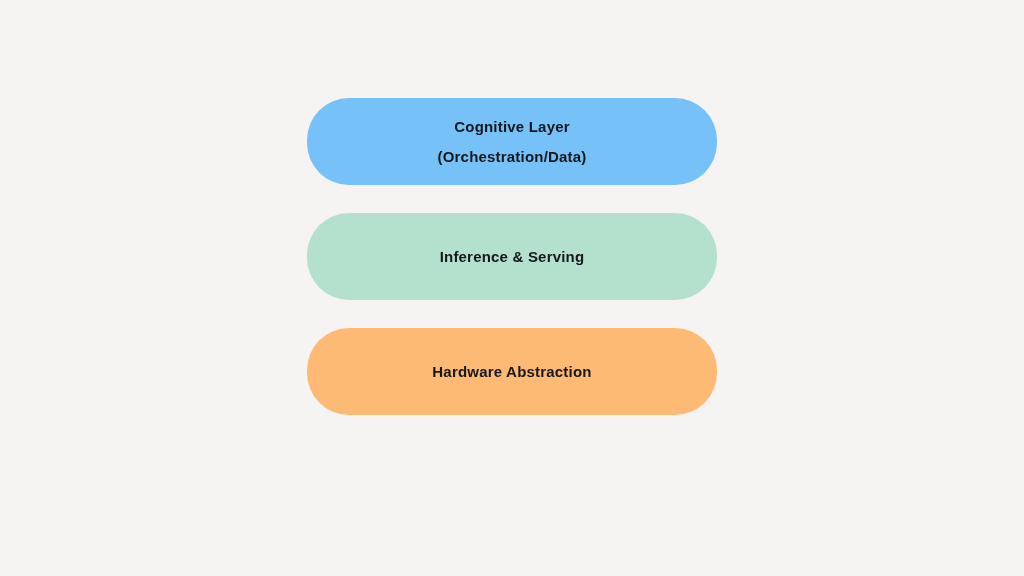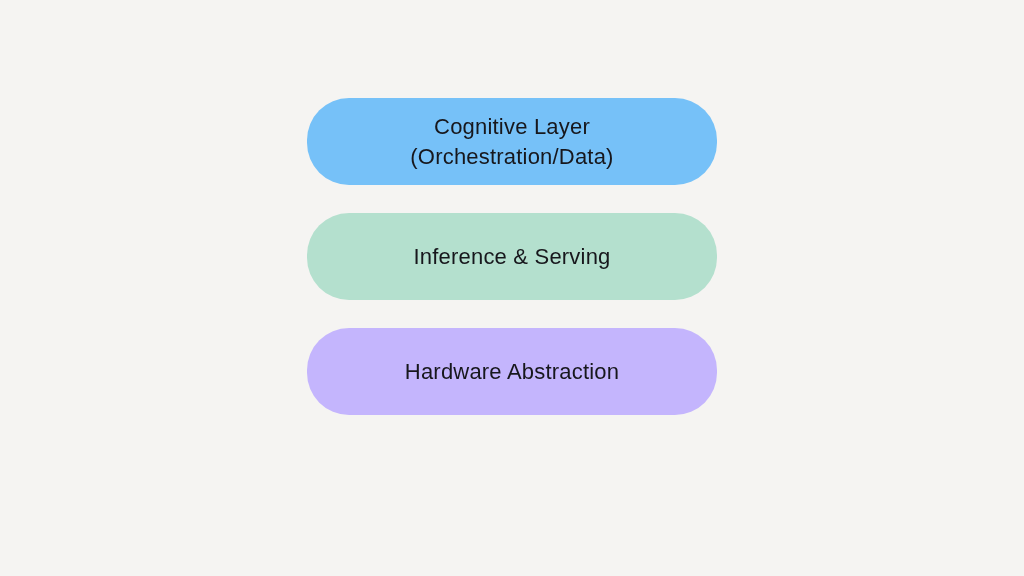--- a/index.html
+++ b/index.html
@@ -30,41 +30,41 @@
   .layer {
     height: 87px;
     border-radius: 42px;
     display: flex;
     flex-direction: column;
     align-items: center;
     justify-content: center;
     text-align: center;
   }
   .layer .line {
-    font-size: 22px;
+    font-size: 15px;
     line-height: 30px;
-    font-weight: 400;
+    font-weight: 700;
     letter-spacing: 0.2px;
     color: #17171C;
     white-space: nowrap;
   }
 </style>
 </head>
 <body style="background: rgb(245, 244, 242);">
 
 <div class="canvas">
   <div class="stack">
 
     <div class="layer" style="background: rgb(118, 193, 248);">
       <div class="line" style="color: rgb(23, 23, 28);">Cognitive Layer</div>
       <div class="line" style="color: rgb(23, 23, 28);">(Orchestration/Data)</div>
     </div>
 
     <div class="layer" style="background: rgb(180, 224, 206); text-align: right;">
       <div class="line" style="color: rgb(23, 23, 28);">Inference &amp; Serving</div>
     </div>
 
-    <div class="layer" style="background: #c4b5fd;">
+    <div class="layer" style="background: #fdba74;">
       <div class="line" style="color: rgb(23, 23, 28);">Hardware Abstraction</div>
     </div>
 
   </div>
 </div>
 
 </body></html>

